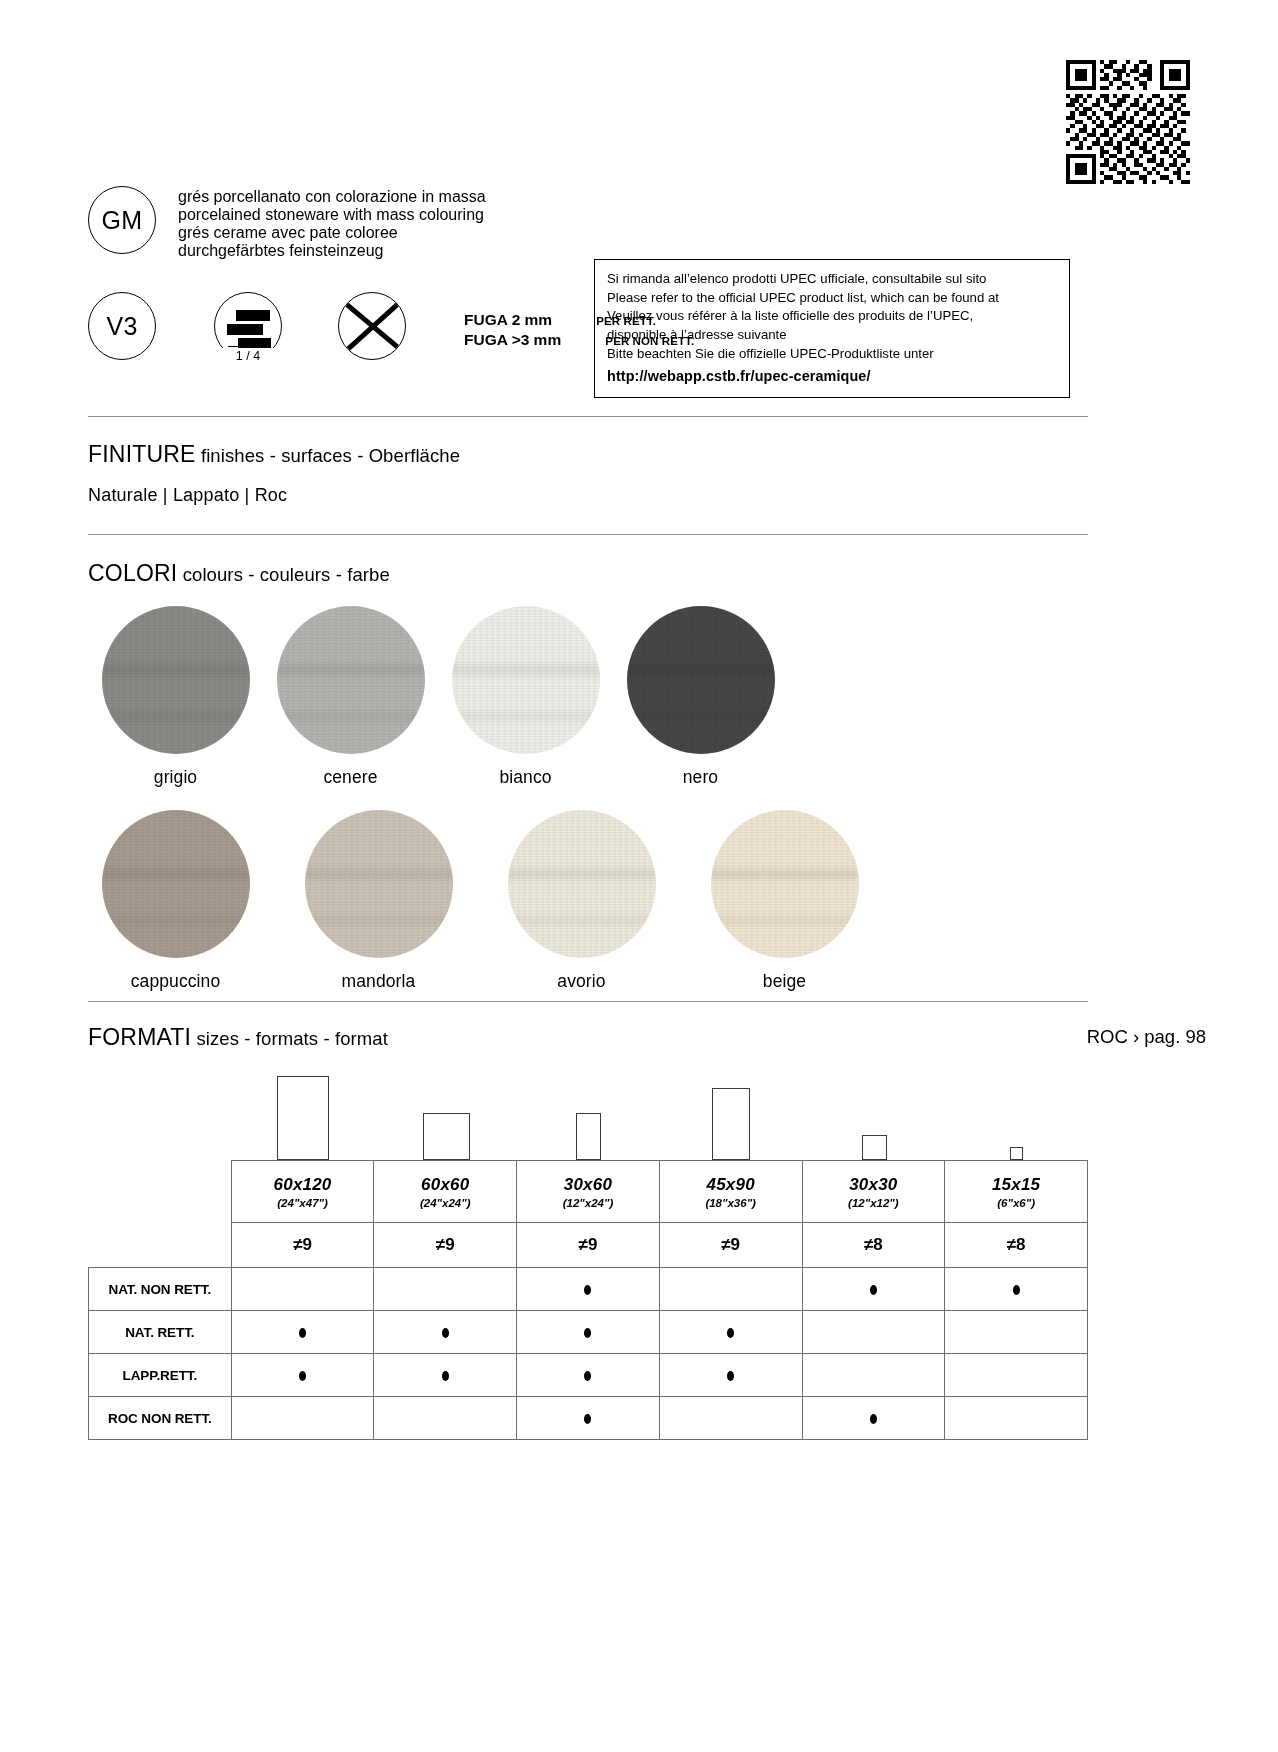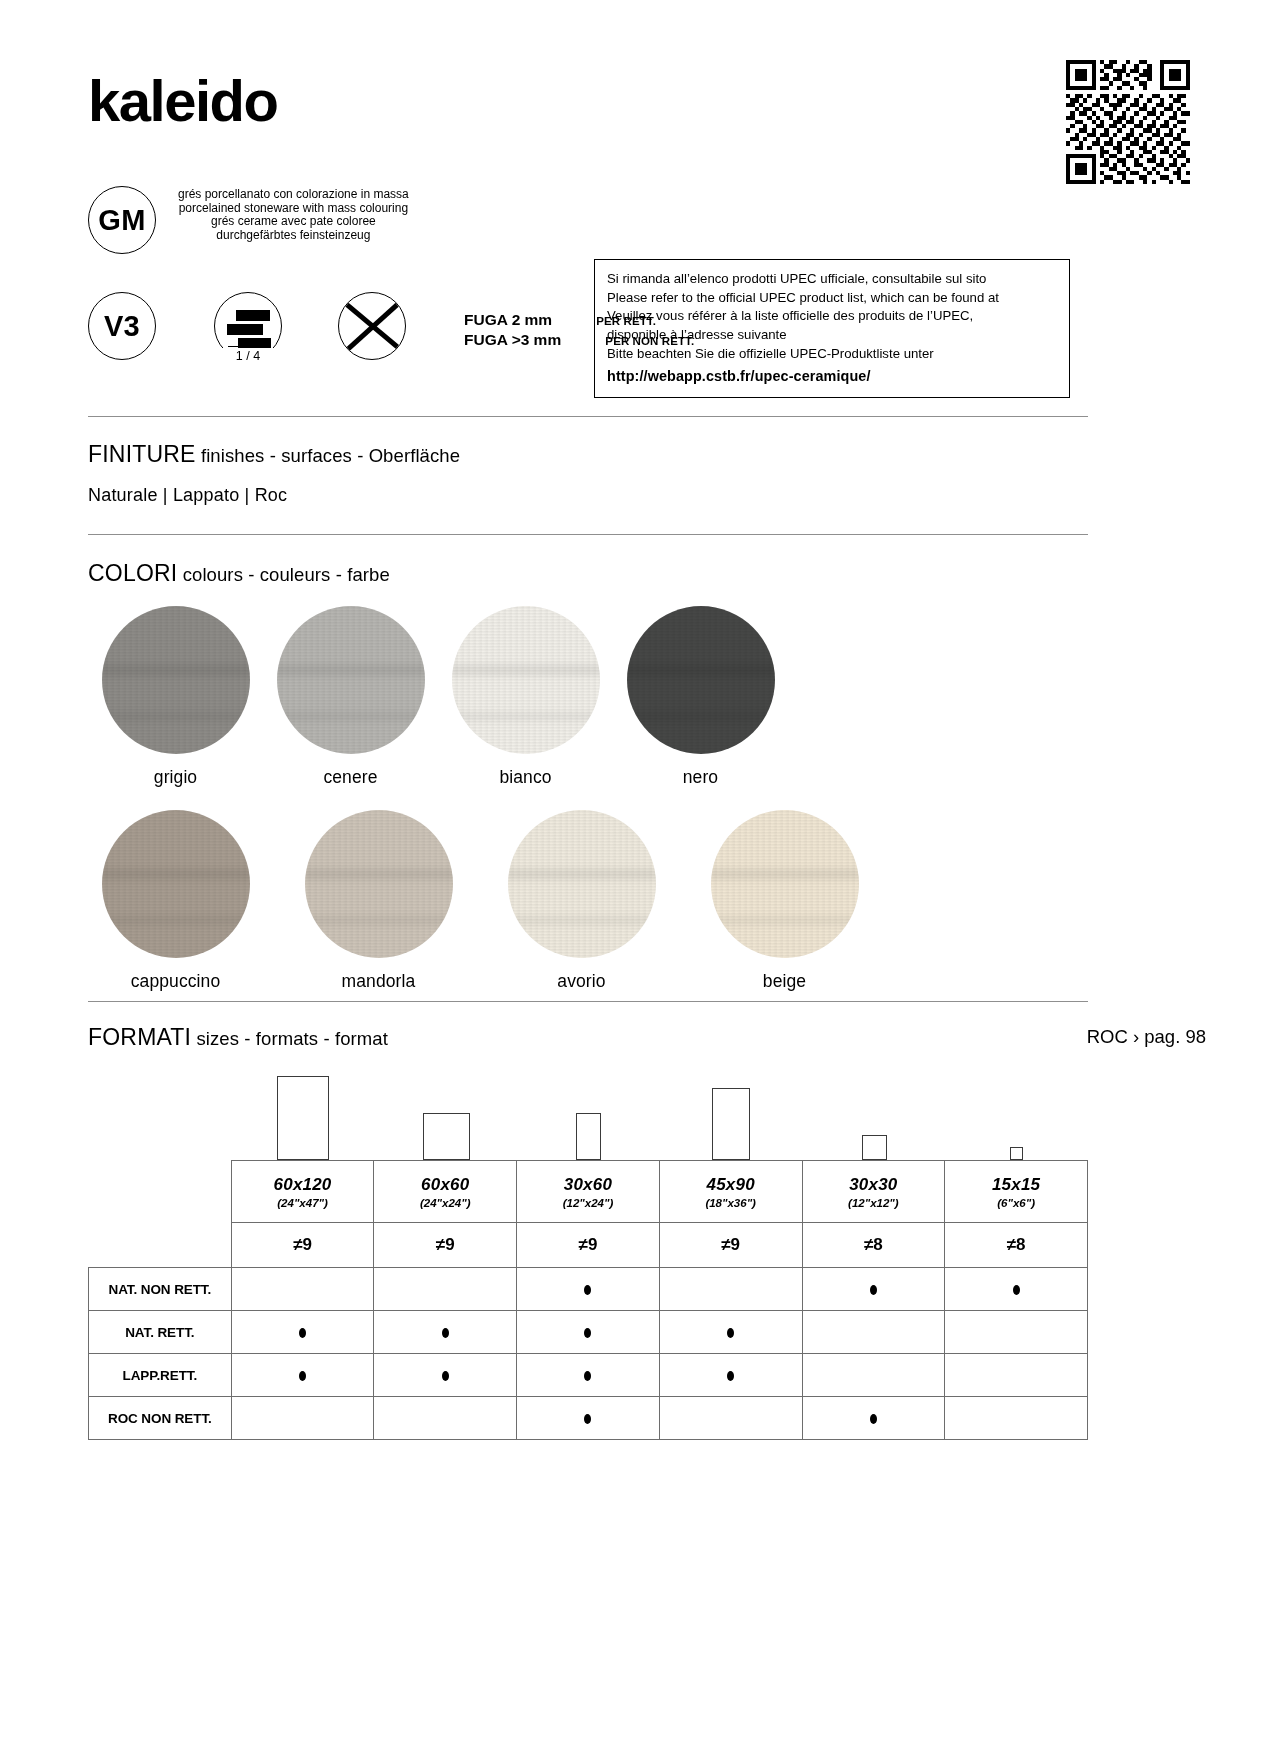--- a/index.html
+++ b/index.html
@@ -18,23 +18,23 @@
     font-size: 58px; font-weight: 700; letter-spacing: -1.5px; line-height: 1;
   }
   .qr { position: absolute; right: 88px; top: 60px; width: 124px; height: 124px; }
   .qr svg { display: block; }
 
   
   .gm-row { position: absolute; left: 88px; top: 186px; display: flex; align-items: flex-start; }
   .circ {
     width: 68px; height: 68px; border: 1.4px solid #000; border-radius: 50%;
     display: flex; align-items: center; justify-content: center;
-    font-weight: 700; font-size: 29px; letter-spacing: .3px; flex: none;
-  }
-  .gm-text { margin-left: 22px; margin-top: 2px; font-size: 12px; line-height: 1.13; font-weight: 400; text-align: center; }
+    font-weight: 400; font-size: 25px; letter-spacing: .3px; flex: none;
+  }
+  .gm-text { margin-left: 22px; margin-top: 2px; font-size: 16px; line-height: 1.13; font-weight: 400; }
 
   
   .icon-row { position: absolute; left: 88px; top: 292px; display: flex; align-items: flex-start; }
   .icon-cell { position: relative; margin-right: 58px; }
   .icon-cell.fraction { margin-right: 56px; }
   .brick-circle {
     width: 68px; height: 68px; border: 1.4px solid #000; border-radius: 50%;
     position: relative; overflow: hidden;
   }
   .brick { position: absolute; background: #000; height: 11px; }
@@ -111,21 +111,20 @@
   .corner { border: none !important; }
   .row-label { width: 144px; height: 29px; font-size: 13.5px; font-weight: 700; padding-left: 9px; letter-spacing: -.1px; }
   .body-row td { height: 29px; text-align: center; }
   .dot { display: inline-block; width: 7px; height: 10px; border-radius: 50%; background: #000; vertical-align: middle; }
 </style>
 </head>
 <body>
 
 <div class="page">
 
-  <div class="brand">kaleido</div>
 
   <div class="qr">
     <svg width="124" height="124" viewBox="0 0 29 29" shape-rendering="crispEdges">
       <rect width="29" height="29" fill="#fff"></rect>
       <g fill="#000">
         <rect x="0" y="0" width="7" height="1"></rect>
           <rect x="0" y="6" width="7" height="1"></rect>
         <rect x="0" y="0" width="1" height="7"></rect>
           <rect x="6" y="0" width="1" height="7"></rect>
         <rect x="2" y="2" width="3" height="3"></rect>

